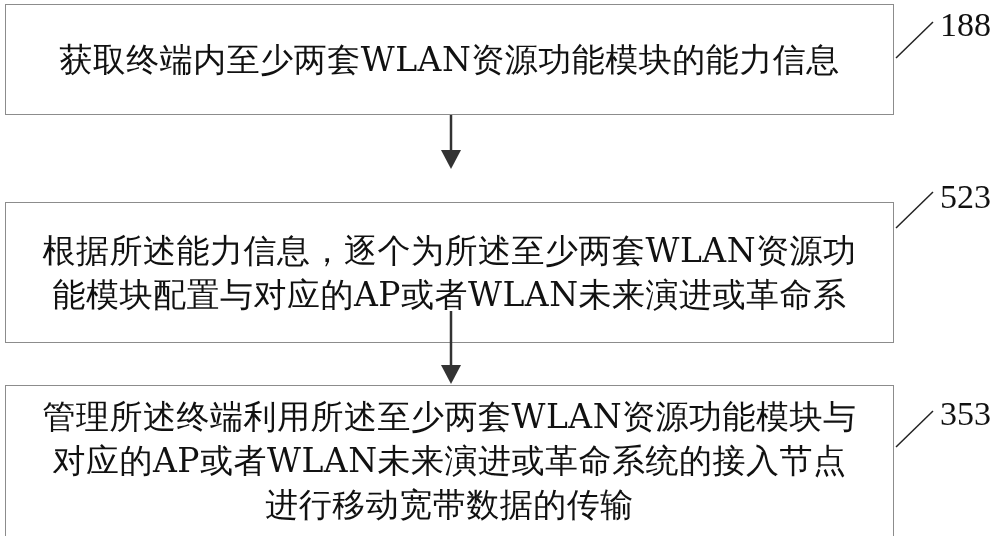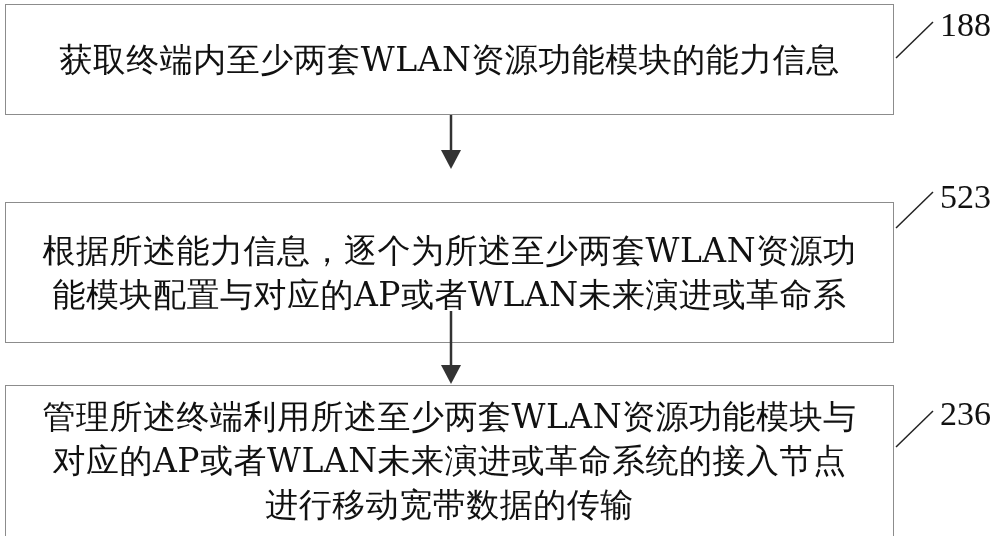--- a/index.html
+++ b/index.html
@@ -69,21 +69,21 @@
 </div>
 
 <div id="box3" class="box">
   <div class="line">管理所述终端利用所述至少两套WLAN资源功能模块与</div>
   <div class="line">对应的AP或者WLAN未来演进或革命系统的接入节点</div>
   <div class="line">进行移动宽带数据的传输</div>
 </div>
 
 <div id="label1" class="label">188</div>
 <div id="label2" class="label">523</div>
-<div id="label3" class="label">236</div>
+<div id="label3" class="label">353</div>
 
 <svg class="overlay" viewBox="0 0 1000 536" xmlns="http://www.w3.org/2000/svg">
 
   <g>
     <line x1="451" y1="115" x2="451" y2="156" stroke="#333333" stroke-width="2.5"></line>
     <polygon points="441,150 461,150 451,169" fill="#333333"></polygon>
   </g>
 
   <g>
     <line x1="451" y1="311" x2="451" y2="370" stroke="#333333" stroke-width="2.5"></line>

